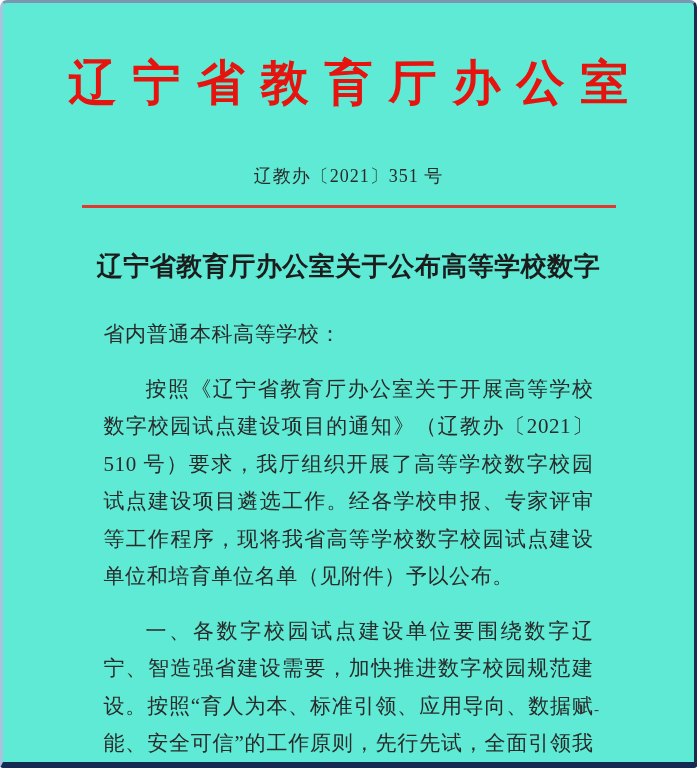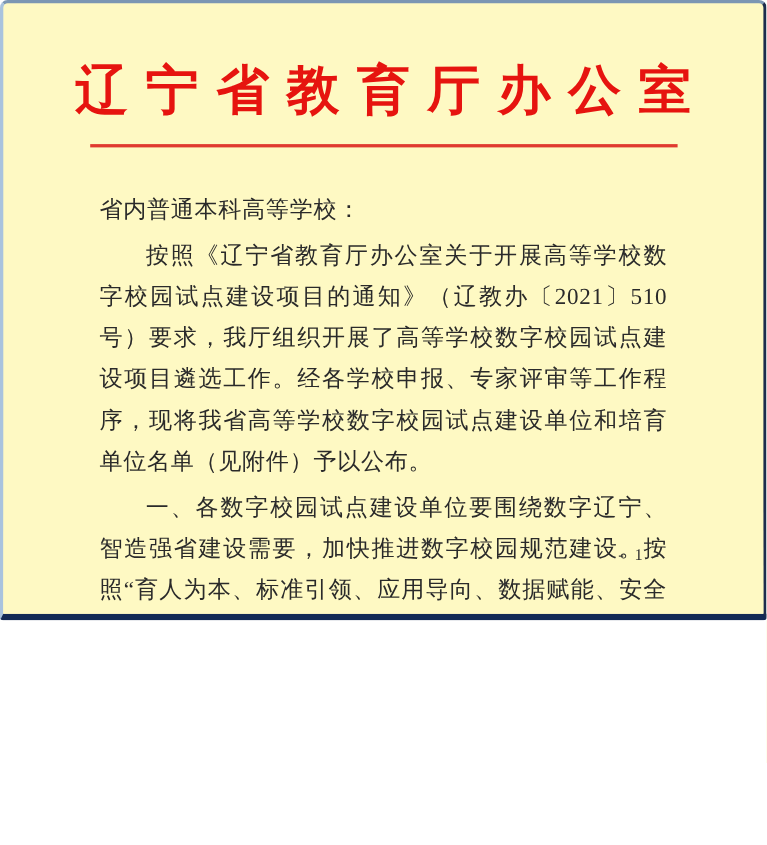--- a/index.html
+++ b/index.html
@@ -5,23 +5,23 @@
   html, body {
     margin: 0;
     padding: 0;
     background: #ffffff;
     font-family: "Liberation Serif", "DejaVu Serif", serif;
   }
 
   .doc-frame {
     position: relative;
     width: 697px;
-    height: 564px;
+    height: 768px;
     box-sizing: border-box;
-    background: #fef9c3;
+    background: #5eead4;
     border-style: solid;
     border-width: 3px 3px 6px 3px;
     border-color: #7b96b3 #1d2d4d #132a55 #a9c3de;
     border-radius: 7px 7px 3px 3px;
     overflow: hidden;
   }
 
   .letterhead {
     margin-top: 50px;
     text-align: center;
@@ -66,21 +66,21 @@
     width: 524px;
     margin: 28px auto 0 auto;
     font-size: 21px;
     color: #2a2a2a;
     line-height: 37.5px;
     text-align: justify;
     letter-spacing: 0.6px;
   }
 
   .doc-body p {
-    margin: 4px;
+    margin: 17px;
   }
 
   .doc-body p.indented {
     text-indent: 2em;
   }
 
   .page-number {
     position: absolute;
     right: 92px;
     bottom: 44px;
@@ -90,24 +90,26 @@
     white-space: nowrap;
   }
 </style>
 </head>
 <body>
 
 <div class="doc-frame">
 
   <div class="letterhead">辽宁省教育厅办公室</div>
 
+  <div class="doc-number">辽教办〔2021〕351 号</div>
 
   <hr class="red-line">
 
   <div class="doc-title">
+    <div>辽宁省教育厅办公室关于公布高等学校数字</div>
   </div>
 
   <div class="doc-body">
     <p>省内普通本科高等学校：</p>
     <p class="indented">按照《辽宁省教育厅办公室关于开展高等学校数字校园试点建设项目的通知》（辽教办〔2021〕510 号）要求，我厅组织开展了高等学校数字校园试点建设项目遴选工作。经各学校申报、专家评审等工作程序，现将我省高等学校数字校园试点建设单位和培育单位名单（见附件）予以公布。</p>
     <p class="indented">一、各数字校园试点建设单位要围绕数字辽宁、智造强省建设需要，加快推进数字校园规范建设。按照“育人为本、标准引领、应用导向、数据赋能、安全可信”的工作原则，先行先试，全面引领我省高等学校开展数字校园建设。</p>
   </div>
 
   <div class="page-number">- 1 -</div>
 

